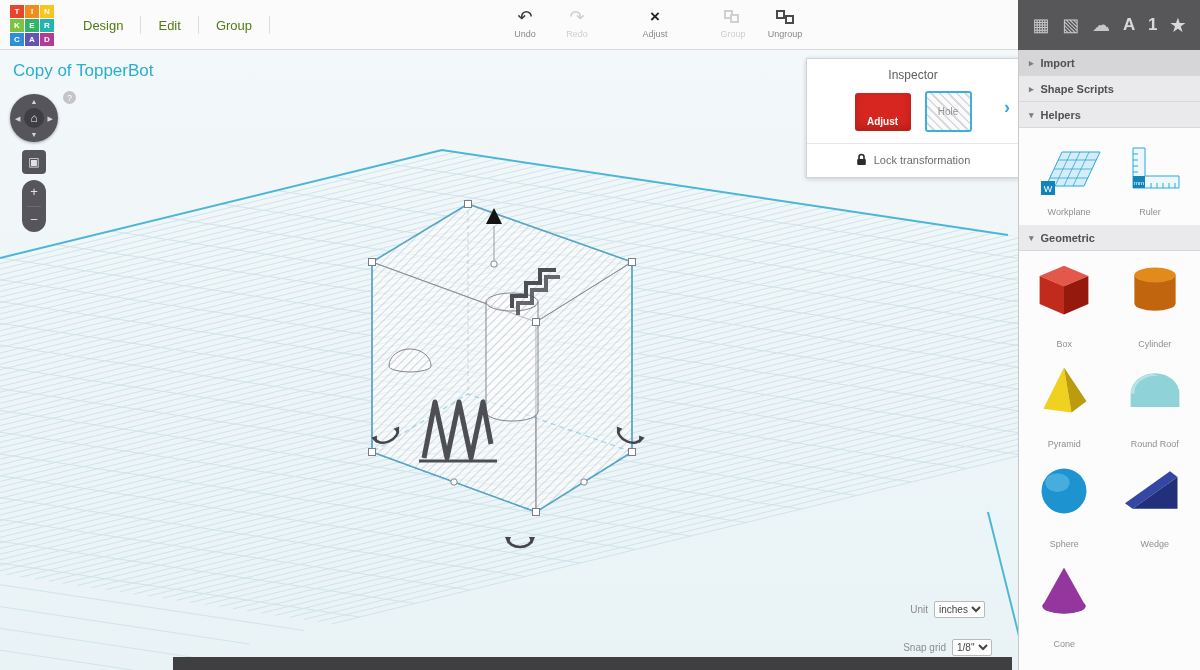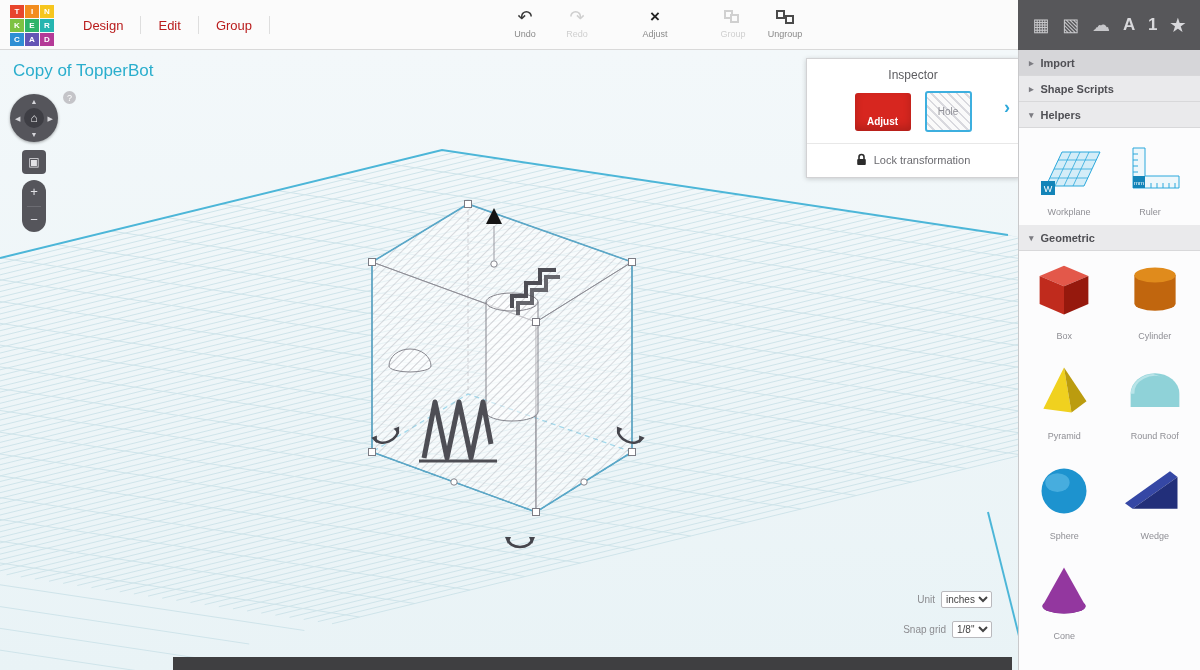--- a/index.html
+++ b/index.html
@@ -10,21 +10,21 @@
   }
 
   
   .topbar{position:absolute;left:0;top:0;width:1018px;height:50px;background:#fbfbfb;border-bottom:1px solid #d9d9d9;}
   .logo{position:absolute;left:10px;top:5px;display:grid;grid-template-columns:repeat(3,14px);grid-auto-rows:13px;gap:1px;cursor:pointer;}
   .tile{display:flex;align-items:center;justify-content:center;color:#fff;font-size:8px;font-weight:bold;}
   .tile:nth-child(1){background:#e8452c}.tile:nth-child(2){background:#f28c1e}.tile:nth-child(3){background:#f6c61e}
   .tile:nth-child(4){background:#7ec242}.tile:nth-child(5){background:#2fb46a}.tile:nth-child(6){background:#25b5b0}
   .tile:nth-child(7){background:#2e8fd4}.tile:nth-child(8){background:#6455b5}.tile:nth-child(9){background:#b43a97}
   .menu{position:absolute;left:66px;top:0;height:50px;display:flex;align-items:center;}
-  .menu-item{padding:0 17px;font-size:13px;color:#b91c1c;cursor:pointer;}
+  .menu-item{padding:0 17px;font-size:13px;color:#4d7c0f;cursor:pointer;}
   .menu-sep{width:1px;height:18px;background:#dedede;}
   .actions{position:absolute;right:214px;top:6px;display:flex;gap:40px;}
   .action-group{display:flex;gap:14px;}
   .action{display:flex;flex-direction:column;align-items:center;min-width:38px;cursor:pointer;}
   .act-icon{font-size:18px;line-height:20px;height:22px;color:#3a3a3a;display:flex;align-items:center;justify-content:center;}
   .act-icon.bold{font-weight:900;font-size:17px;color:#222;}
   .act-label{font-size:9px;color:#8a8a8a;margin-top:1px;}
   .action.disabled .act-icon,.action.disabled .act-label{color:#cfcfcf;}
   .grp{width:18px;height:15px;position:relative;color:#4a4a4a;}
   .action.disabled .grp{color:#d0d0d0;}
@@ -62,36 +62,36 @@
   
   .inspector{position:absolute;left:806px;top:8px;width:214px;background:#fff;border:1px solid #d2d2d4;box-shadow:0 1px 5px rgba(0,0,0,.18);}
   .insp-title{text-align:center;font-size:12px;color:#5c5c60;padding:9px 0 7px;}
   .insp-swatches{display:flex;align-items:center;justify-content:center;gap:14px;padding:2px 12px 11px;position:relative;}
   .color-swatch{width:56px;height:38px;border-radius:3px;display:flex;align-items:flex-end;justify-content:center;padding-bottom:4px;color:#fff;font-size:10px;font-weight:bold;background:#d7261f;box-shadow:inset 0 -4px 8px rgba(0,0,0,.18);cursor:pointer;}
   .hole-swatch{width:47px;height:41px;border:2px solid #3dafdf;border-radius:3px;background:repeating-linear-gradient(45deg,#fafafa 0 4px,#d9d9de 4px 6px);display:flex;align-items:center;justify-content:center;font-size:10px;color:#8f8f96;cursor:pointer;}
   .insp-next{position:absolute;right:9px;top:8px;color:#2fa9da;font-size:18px;font-weight:bold;cursor:pointer;}
   .insp-lock{display:flex;align-items:center;justify-content:center;gap:7px;padding:9px 0 11px;border-top:1px solid #e8e8e8;font-size:11px;color:#6b6b70;cursor:pointer;}
 
   
-  .settings{position:absolute;right:26px;bottom:32px;display:flex;flex-direction:column;gap:13px;align-items:flex-end;}
+  .settings{position:absolute;right:26px;bottom:14px;display:flex;flex-direction:column;gap:21px;align-items:center;}
   .setting-row{display:flex;align-items:center;gap:6px;font-size:10px;color:#8c8c90;}
   .setting-row select{font-size:10px;height:17px;border:1px solid #b9b9bd;background:#fff;border-radius:2px;color:#444;font-family:inherit;}
 
   .bottom-bar{position:absolute;left:173px;bottom:0;width:839px;height:13px;background:#3f3f41;}
 
   
   .sidebar{position:absolute;left:1018px;top:50px;width:182px;height:620px;background:#fff;border-left:1px solid #c9c9cb;display:flex;flex-direction:column;}
   .section-header{height:26px;display:flex;align-items:center;padding-left:10px;font-size:11px;font-weight:bold;color:#4f4f54;background:#eaeaec;border-bottom:1px solid #d8d8da;flex:0 0 auto;cursor:pointer;}
   .section-header.import{background:#d6d6d9;}
   .caret{font-size:9px;color:#7c7c82;margin-right:7px;}
   .helpers-content{display:flex;justify-content:space-evenly;align-items:flex-start;padding:14px 4px 8px;flex:0 0 auto;background:#fcfcfd;}
   .helper-item{display:flex;flex-direction:column;align-items:center;gap:9px;cursor:pointer;}
   .shape-label{font-size:9px;color:#8f8f95;}
   .shape-grid{flex:1;display:flex;flex-wrap:wrap;align-content:flex-start;padding-top:10px;background:#fcfcfd;}
-  .shape-item{width:50%;height:100px;display:flex;flex-direction:column;align-items:center;justify-content:flex-start;gap:12px;cursor:pointer;}
+  .shape-item{width:50%;height:100px;display:flex;flex-direction:column;align-items:center;justify-content:flex-start;gap:20px;cursor:pointer;}
 </style>
 </head>
 <body>
 
 <header class="topbar">
   <div class="logo">
     <span class="tile">T</span>
     <span class="tile">I</span>
     <span class="tile">N</span>
     <span class="tile">K</span>

